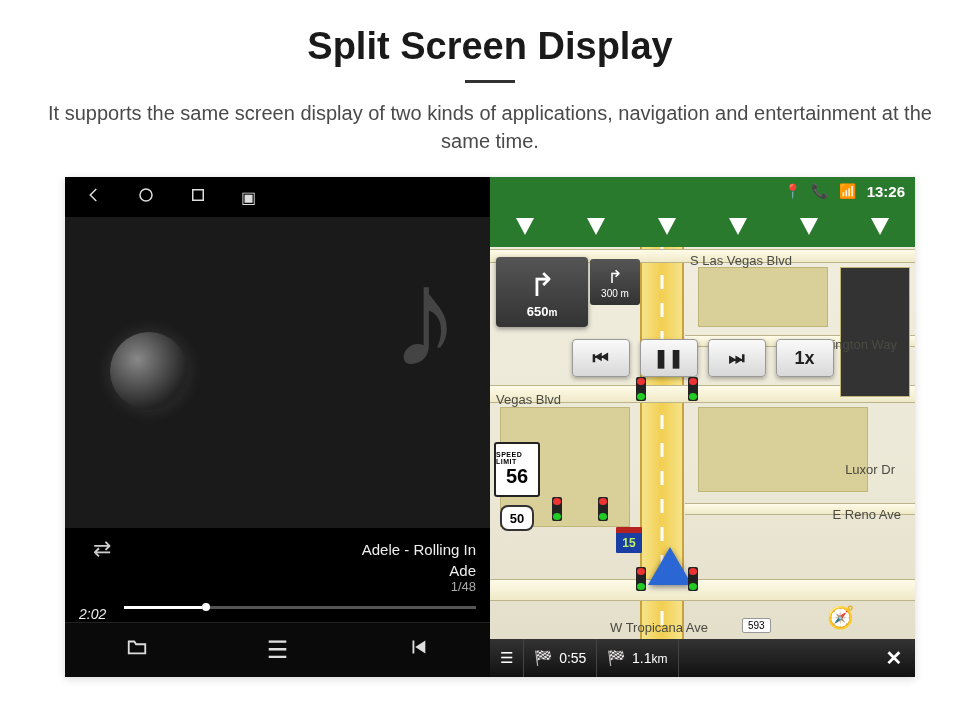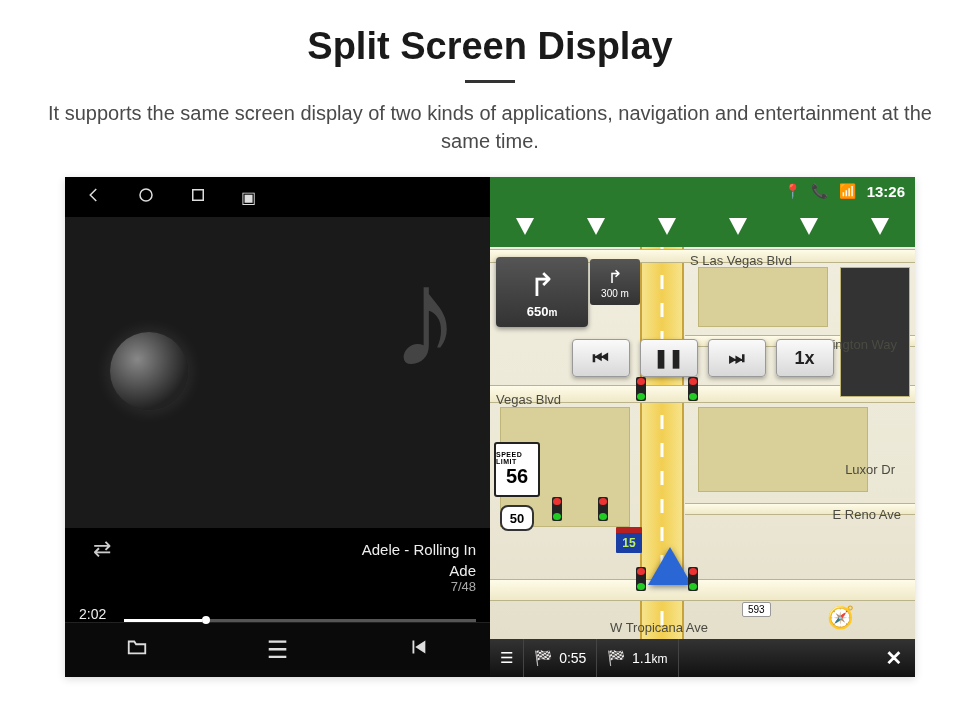--- a/index.html
+++ b/index.html
@@ -86,23 +86,24 @@
     .music-meta {
       padding: 8px 14px 6px;
       text-align: right;
       font-size: 15px;
       color: #eee;
     }
     .music-track-row { display: flex; align-items: center; justify-content: space-between; }
     .shuffle-glyph { color: #ccc; font-size: 22px; margin-left: 14px; }
     .progress-row {
       display: flex;
-      align-items: flex-end;
+      align-items: flex-start;
       padding: 6px 14px 0;
       gap: 18px;
+      font-style: italic;
     }
     .progress-bar {
       flex: 1;
       height: 3px;
       background: #555;
       position: relative;
     }
     .progress-fill {
       height: 100%;
       width: 22%;
@@ -303,21 +304,21 @@
       <span class="music-note">♪</span>
       <div class="joystick"></div>
     </div>
 
     <div class="music-meta">
       <div class="music-track-row">
         <span class="shuffle-glyph">⇄</span>
         <span>Adele - Rolling In</span>
       </div>
       <div>Ade</div>
-      <div style="font-size:13px;color:#aaa">7/48</div>
+      <div style="font-size:13px;color:#aaa">1/48</div>
     </div>
 
     <div class="progress-row">
       <span class="time-text">2:02</span>
       <div class="progress-bar">
         <div class="progress-fill"></div>
       </div>
     </div>
 
     <div class="music-bottom">
@@ -364,21 +365,21 @@
       <div class="park" style="left:208px;top:160px;width:170px;height:85px"></div>
       <div class="park" style="left:10px;top:160px;width:130px;height:120px"></div>
       <div class="park" style="left:350px;top:20px;width:70px;height:130px;background:#333"></div>
 
       <span class="street-label top">S Las Vegas Blvd</span>
       <span class="street-label r1">Duke Ellington Way</span>
       <span class="street-label r2">Luxor Dr</span>
       <span class="street-label r3">E Reno Ave</span>
       <span class="street-label l1">Vegas Blvd</span>
       <span class="street-label" style="bottom:4px;left:120px">W Tropicana Ave</span>
-      <span class="badge" style="bottom:22px;left:252px">593</span>
+      <span class="badge" style="bottom:6px;left:252px">593</span>
 
       <div class="turn-box">
         <span class="turn-icon">↰</span>
         <span class="turn-dist">
           <span>650</span><span style="font-size:10px">m</span>
         </span>
       </div>
       <div class="next-turn">
         <span class="ni">↱</span>
         <span><span>300</span> <span>m</span></span>

